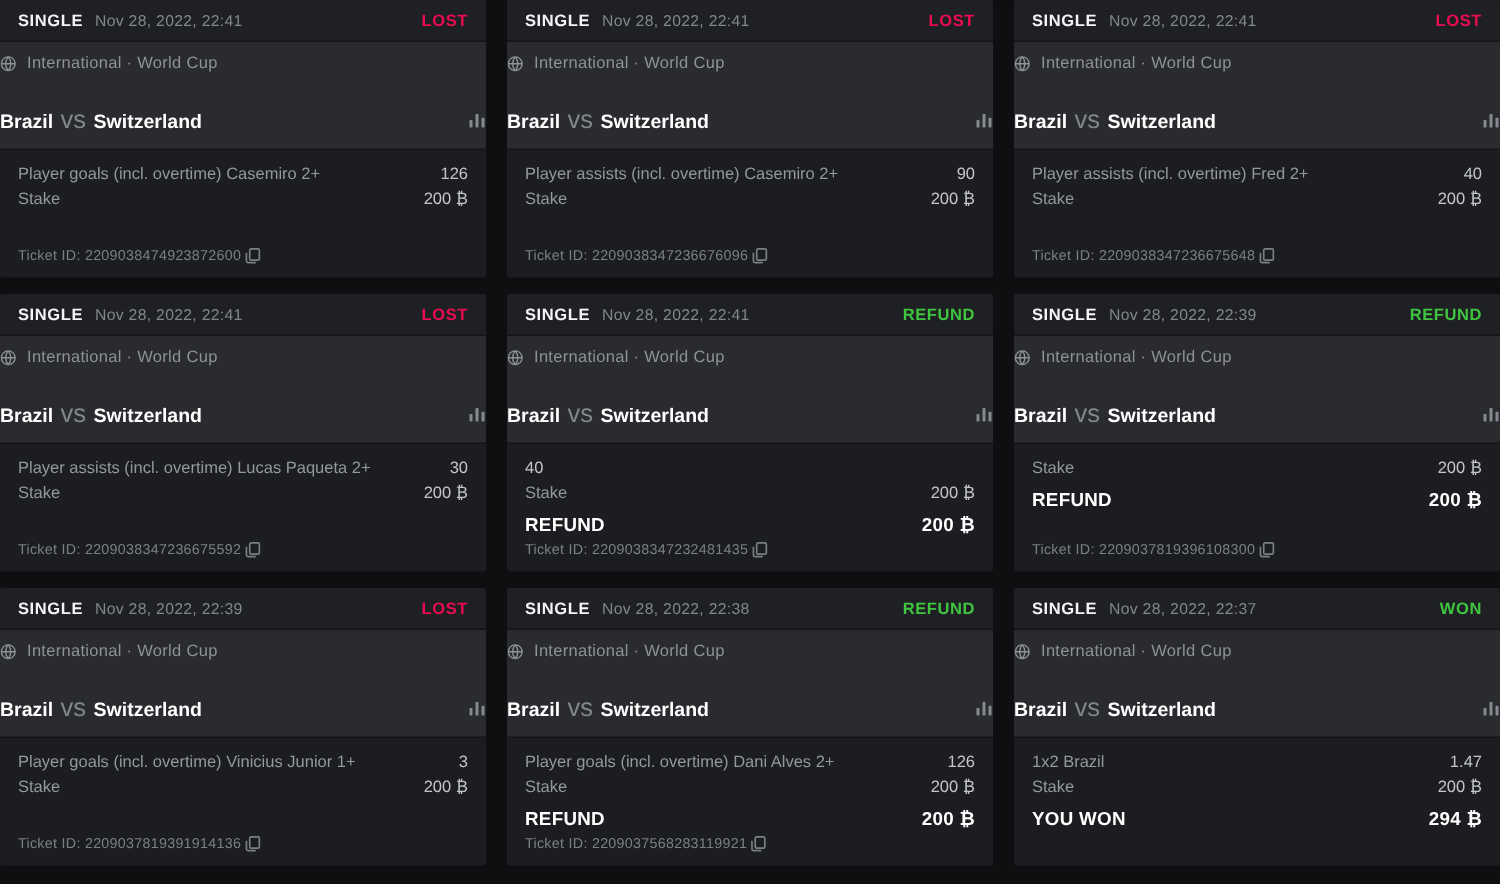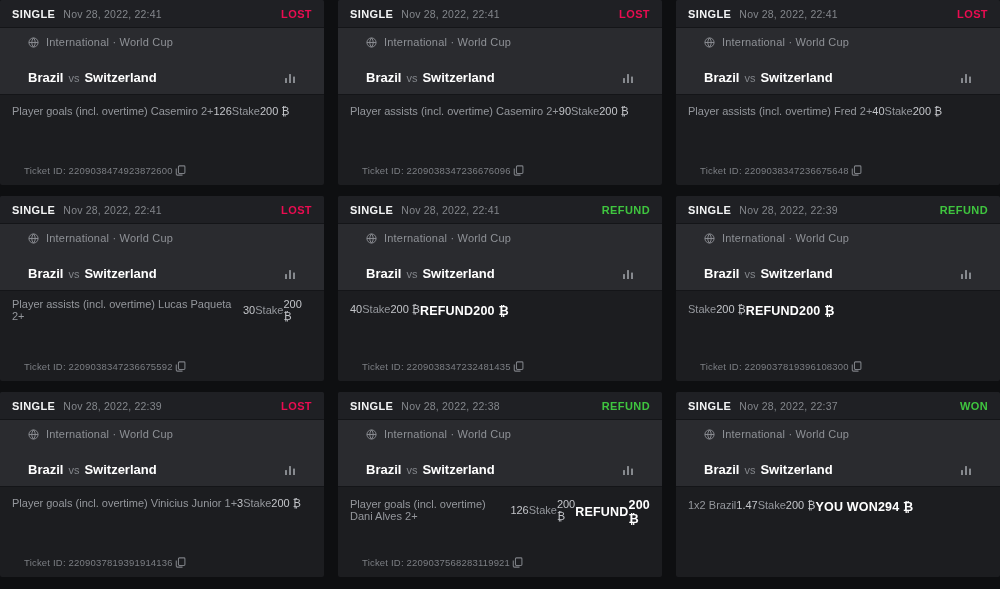--- a/index.html
+++ b/index.html
@@ -22,45 +22,45 @@
   .card-header {
     flex:0 0 28px; display:flex; align-items:center;
     padding:0 12px; background:#1f2024;
     border-bottom:1px solid #141518;
   }
   .type { font-size:11px; font-weight:700; color:#f3f4f5; letter-spacing:.4px; }
   .date { font-size:10.5px; color:#83868b; margin-left:8px; letter-spacing:.2px; }
   .status { margin-left:auto; font-size:11px; font-weight:700; letter-spacing:.4px; }
   .status.lost { color:#ea0c51; }
   .status.won  { color:#3fc53f; }
-  .event { background:#2a2b2f; padding:8px 28px 9px; border-bottom:1px solid #141518; }
+  .event { background:#2a2b2f; padding:8px 0 9px; border-bottom:1px solid #141518; }
   .league {
     display:flex; align-items:center; gap:7px;
     font-size:11px; color:#8e9196; letter-spacing:.2px;
   }
   .match {
     display:flex; align-items:baseline; gap:5px; margin-top:22px;
     font-size:13px; font-weight:700; color:#ffffff;
   }
-  .vs { font-size:11px; color:#83868b; font-weight:400; }
+  .vs { font-size:17px; color:#83868b; font-weight:400; }
   .stats { margin-left:auto; align-self:center; display:flex; cursor:pointer; }
-  .details { padding:7px 12px 0; display:flex; flex-direction:row; }
+  .details { padding:7px 12px 0; display:flex; flex-direction:column; }
   .row {
     display:flex; justify-content:space-between; align-items:center;
     min-height:17px; font-size:11px;
   }
   .lbl { color:#94979c; }
   .val { color:#c3c5c9; }
   .row.result {
     margin-top:4px; min-height:18px;
     font-size:12.5px; font-weight:700; color:#ffffff; letter-spacing:.2px;
   }
   .footer {
     margin-top:auto; display:flex; align-items:center; gap:2px;
-    padding:0 24px 9px; font-size:9.5px; color:#7c7f84; letter-spacing:.2px;
+    padding:0 12px 9px; font-size:9.5px; color:#7c7f84; letter-spacing:.2px;
   }
   .copy { display:flex; cursor:pointer; }
   svg { display:block; }
 </style>
 </head>
 <body>
 
 <div class="grid" id="grid">
   <article class="card">
     <div class="card-header">

